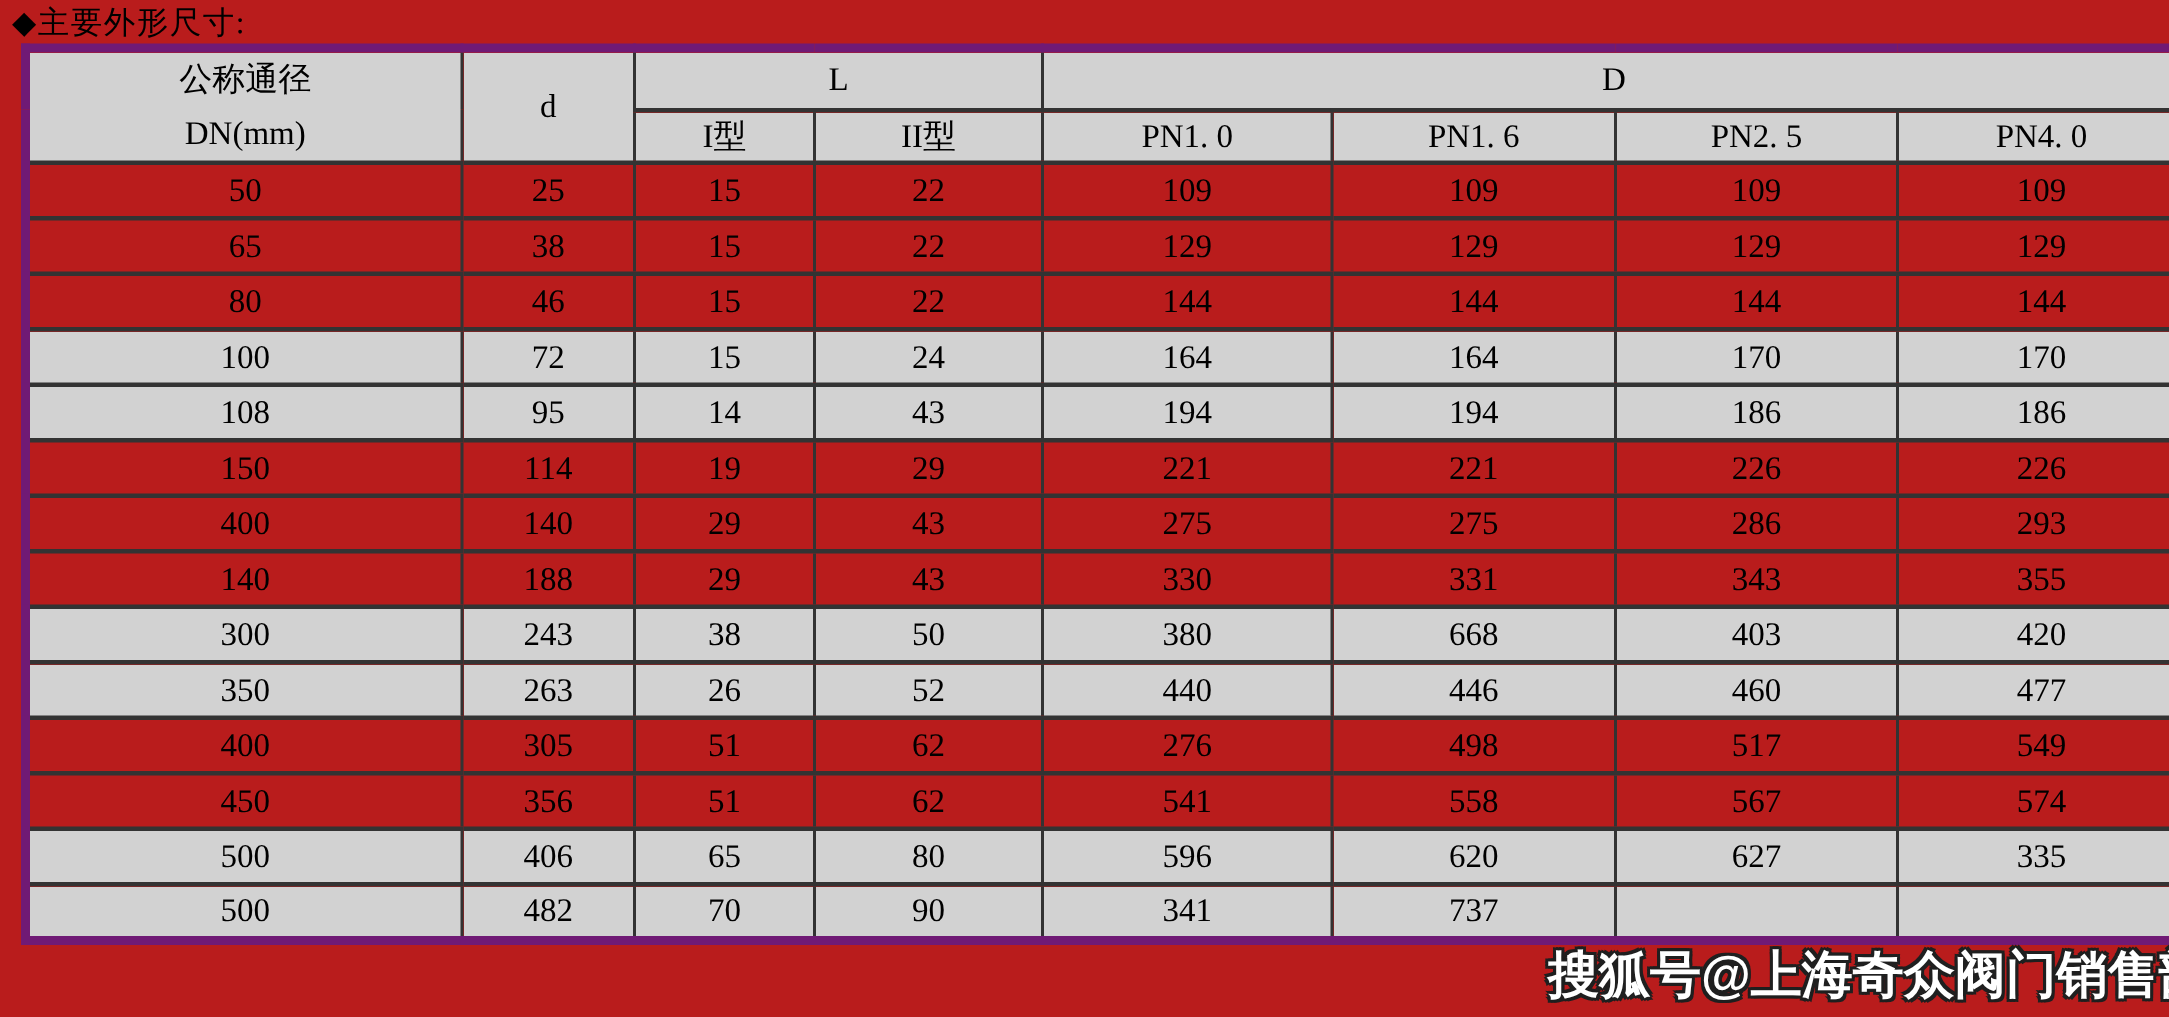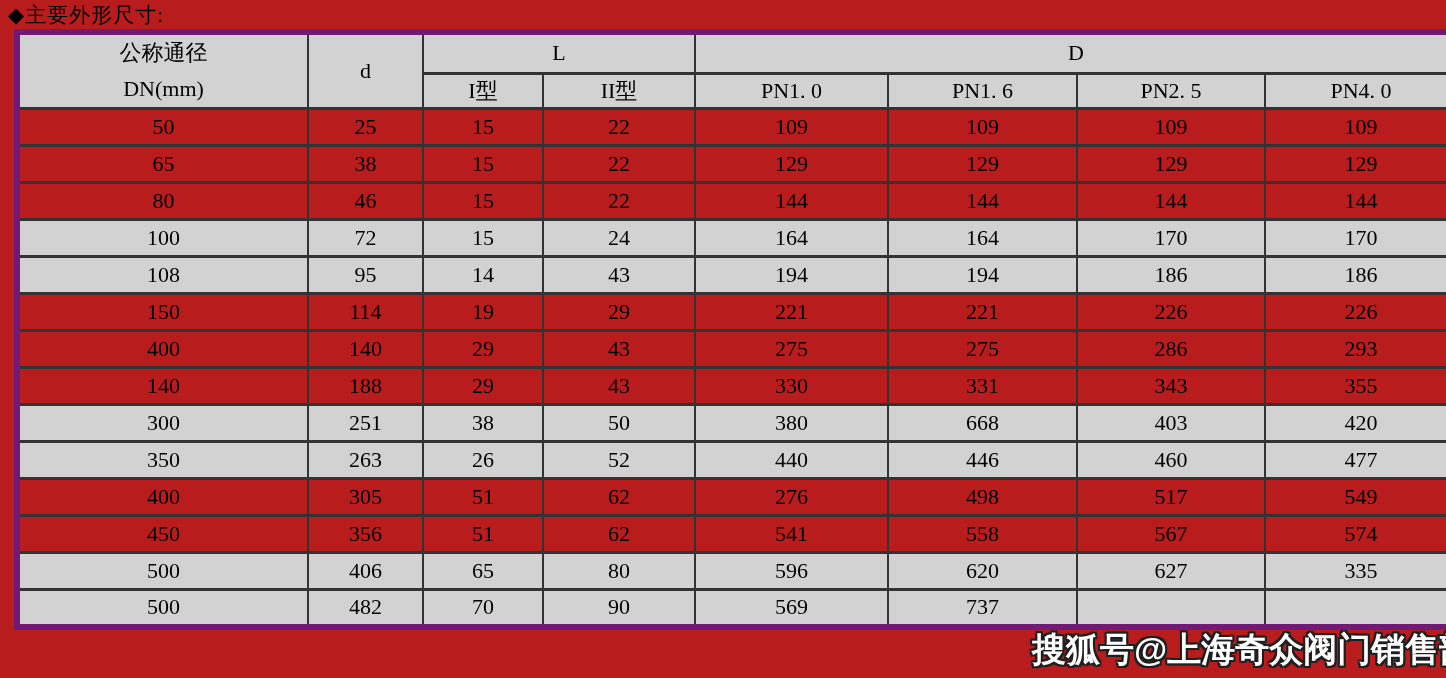--- a/index.html
+++ b/index.html
@@ -176,21 +176,21 @@
           <td>188</td>
           <td>29</td>
           <td>43</td>
           <td>330</td>
           <td>331</td>
           <td>343</td>
           <td>355</td>
         </tr>
         <tr class="shaded">
           <td>300</td>
-          <td>251</td>
+          <td>243</td>
           <td>38</td>
           <td>50</td>
           <td>380</td>
           <td>668</td>
           <td>403</td>
           <td>420</td>
         </tr>
         <tr class="shaded">
           <td>350</td>
           <td>263</td>
@@ -229,21 +229,21 @@
           <td>596</td>
           <td>620</td>
           <td>627</td>
           <td>335</td>
         </tr>
         <tr class="shaded">
           <td>500</td>
           <td>482</td>
           <td>70</td>
           <td>90</td>
-          <td>569</td>
+          <td>341</td>
           <td>737</td>
           <td></td>
           <td></td>
         </tr>
       </tbody>
   </table>
 
   <div class="watermark">搜狐号@上海奇众阀门销售部</div>
 
 </div>

